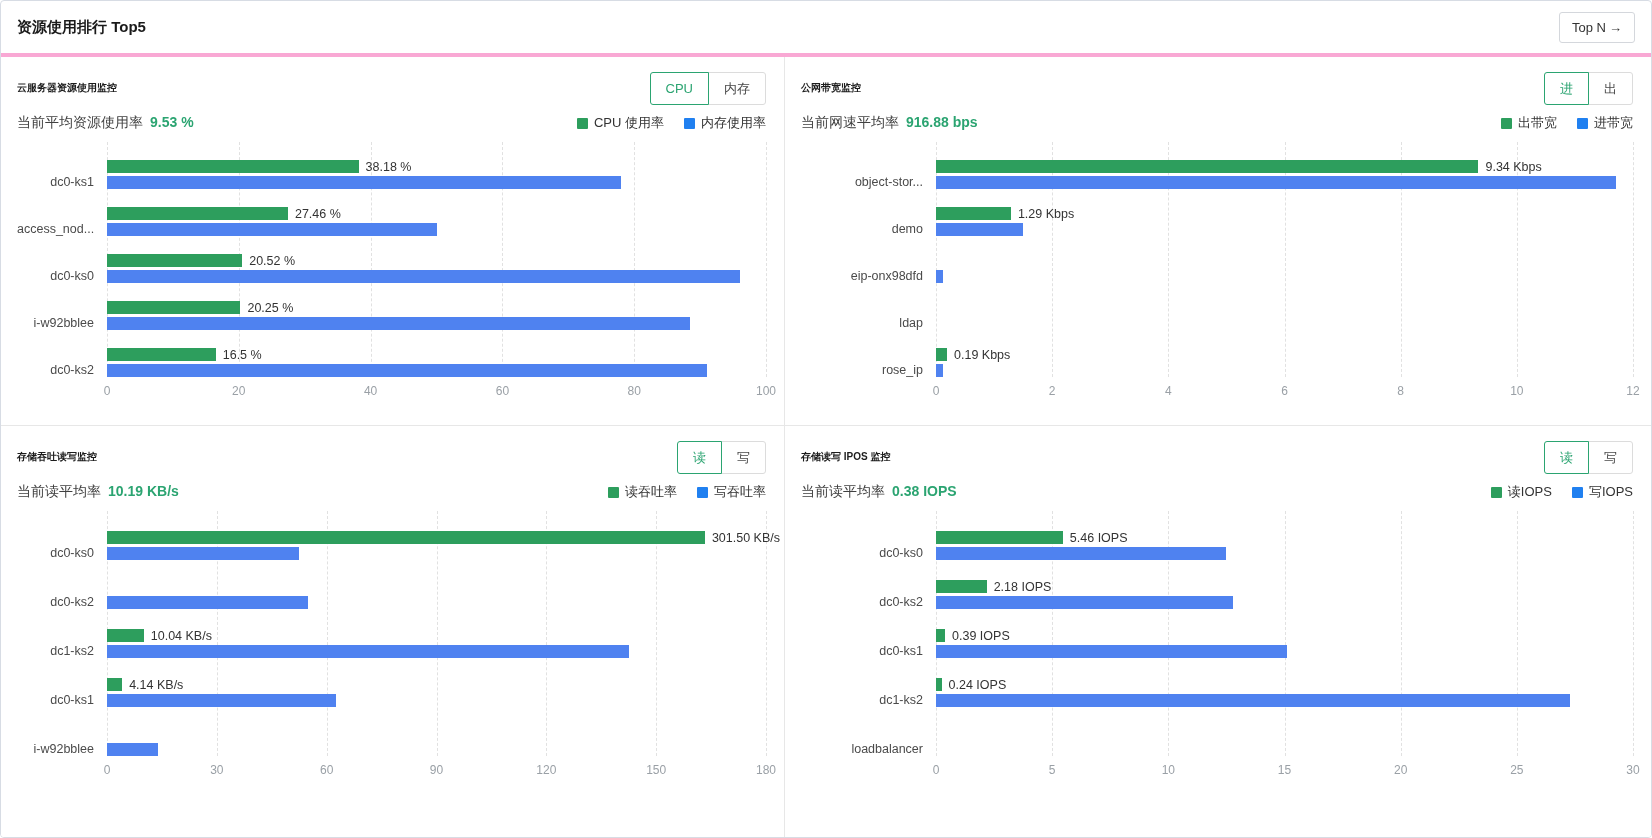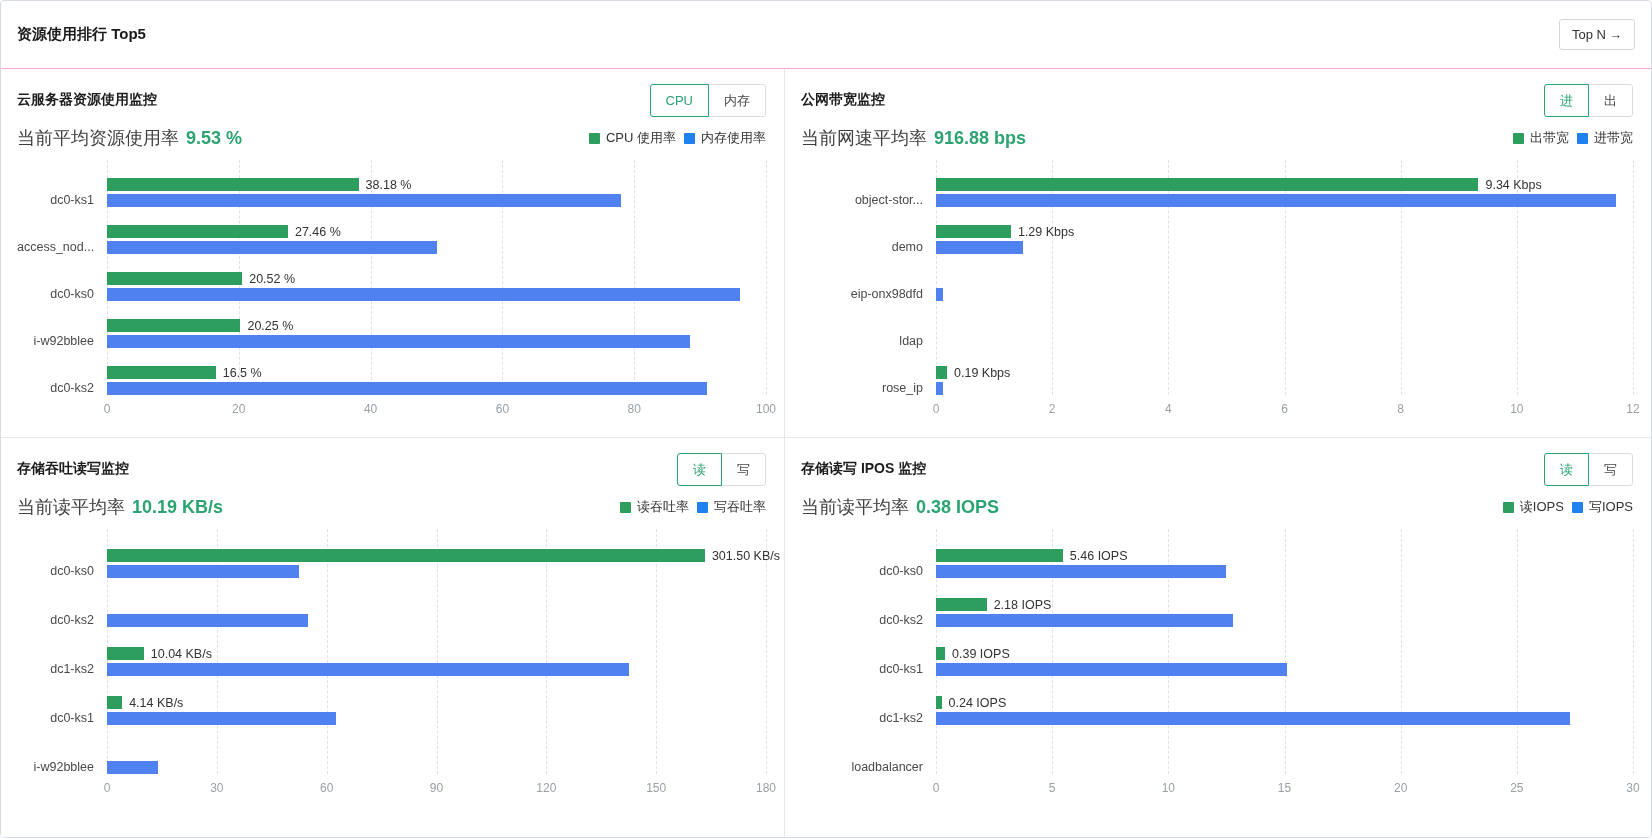--- a/index.html
+++ b/index.html
@@ -1,36 +1,36 @@
 <!DOCTYPE html>
 <html><head>
 <meta charset="utf-8">
 <style>
   html,body{margin:0;padding:0;background:#fff;}
   body{font-family:"Liberation Sans","DejaVu Sans",sans-serif;color:#333;}
   .app{width:1652px;height:838px;box-sizing:border-box;border:1px solid #d7dce4;border-radius:4px;background:#fff;overflow:hidden;}
-  .header{height:68px;box-sizing:border-box;display:flex;align-items:center;justify-content:space-between;padding:0 16px;border-bottom:1px solid #f9a8d4;}
+  .header{height:56px;box-sizing:border-box;display:flex;align-items:center;justify-content:space-between;padding:0 16px;border-bottom:4px solid #f9a8d4;}
   .page-title{font-size:15px;font-weight:700;color:#1a1a1a;}
   .topn-btn{display:flex;align-items:center;gap:3px;border:1px solid #d4d7dc;border-radius:3px;background:#fff;padding:7px 12px;font-size:13px;color:#333;cursor:pointer;font-family:inherit;}
   .grid{display:grid;grid-template-columns:783px 1fr;grid-template-rows:368px 412px;}
   .panel{box-sizing:border-box;padding:14px 18px 0 16px;overflow:hidden;background:#fff;}
   .grid > .panel:nth-child(2n){border-left:1px solid #e7e7e7;}
   .grid > .panel:nth-child(n+3){border-top:1px solid #e7e7e7;}
   .panel-head{display:flex;justify-content:space-between;align-items:center;min-height:34px;}
-  .panel-title{font-size:14px;font-weight:700;color:#1c1c1c;margin:0;}
+  .panel-title{font-size:10px;font-weight:700;color:#1c1c1c;margin:0;}
   .toggle{display:flex;}
   .toggle-btn{min-width:13px;padding:0 15px;height:33px;line-height:31px;text-align:center;font-size:13px;color:#4a4a4a;background:#fff;border:1px solid #dcdcdc;cursor:pointer;box-sizing:border-box;font-family:inherit;}
   .toggle-btn + .toggle-btn{margin-left:-1px;}
   .toggle-btn:first-child{border-radius:3px 0 0 3px;}
   .toggle-btn:last-child{border-radius:0 3px 3px 0;}
   .toggle-btn.active{position:relative;z-index:1;background:#fff;}
   .stat-row{display:flex;justify-content:space-between;align-items:center;margin:9px 0 6px;}
-  .stat{font-size:18px;color:#404040;}
+  .stat{font-size:14px;color:#404040;}
   .stat-value{font-weight:700;margin-left:7px;}
-  .legend{display:flex;gap:8px;}
+  .legend{display:flex;gap:20px;}
   .legend-item{display:flex;align-items:center;gap:6px;font-size:13px;color:#333;cursor:pointer;}
   .swatch{width:11px;height:11px;border-radius:1px;display:inline-block;}
   .chart{position:relative;margin-top:10px;}
   .grid-overlay{position:absolute;top:0;bottom:24px;left:90px;right:0;}
   .panel.right .grid-overlay{left:135px;}
   .gridline{position:absolute;top:0;bottom:0;width:0;border-left:1px dashed #e1e1e1;}
   .row{display:flex;align-items:flex-end;height:47px;position:relative;}
   .grid > .panel:nth-child(n+3) .row{height:49px;}
   .cat{width:90px;padding-right:13px;box-sizing:border-box;text-align:right;font-size:12.5px;color:#4a4a4a;white-space:nowrap;}
   .panel.right .cat{width:135px;}

